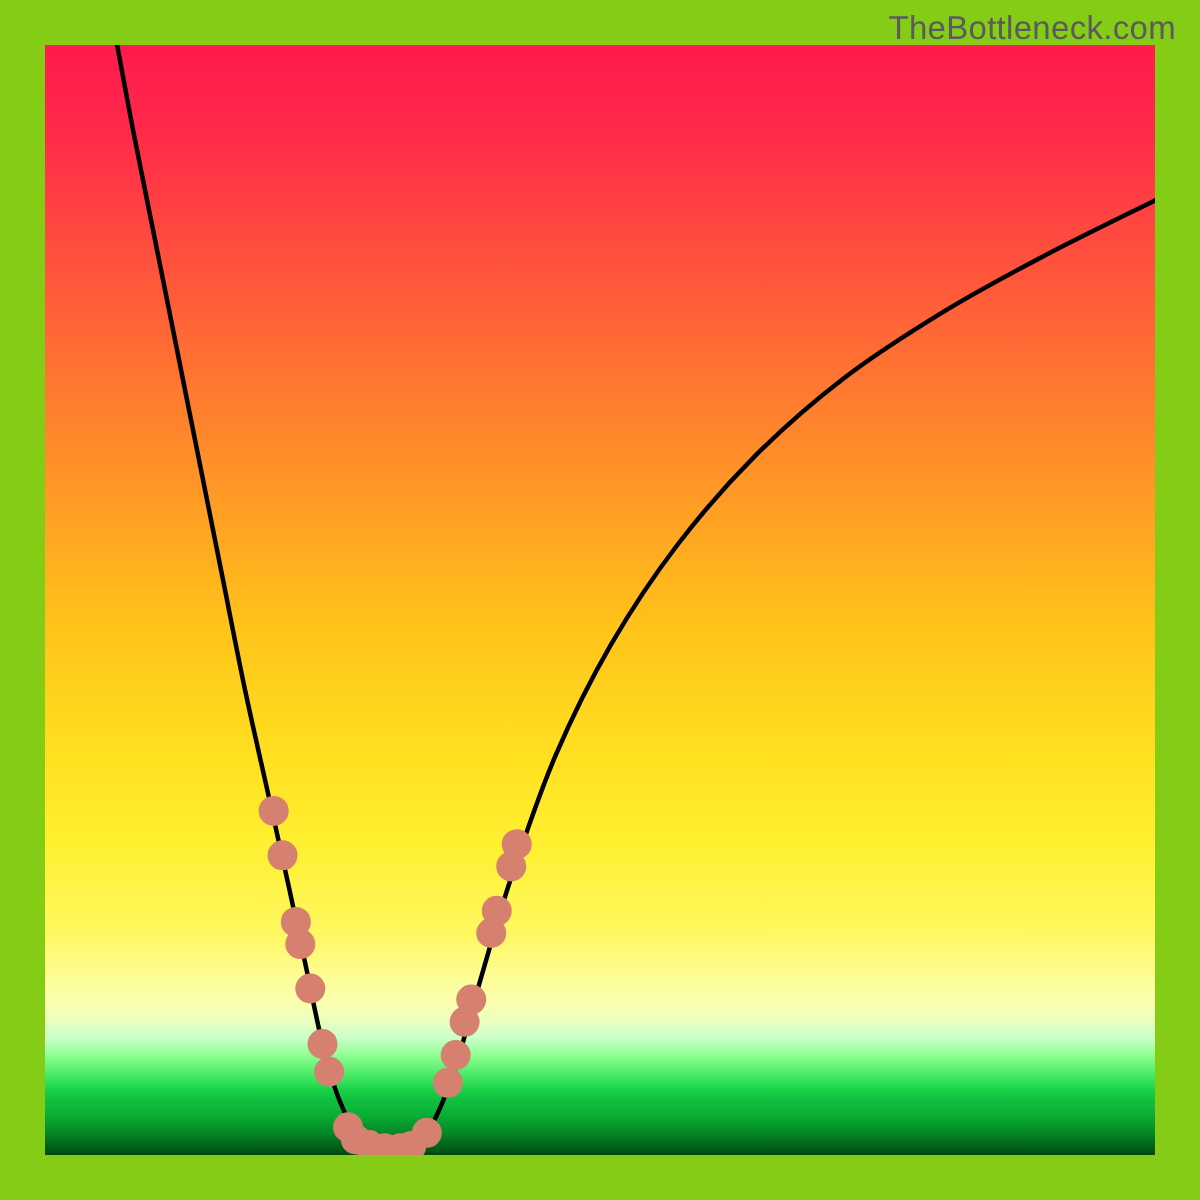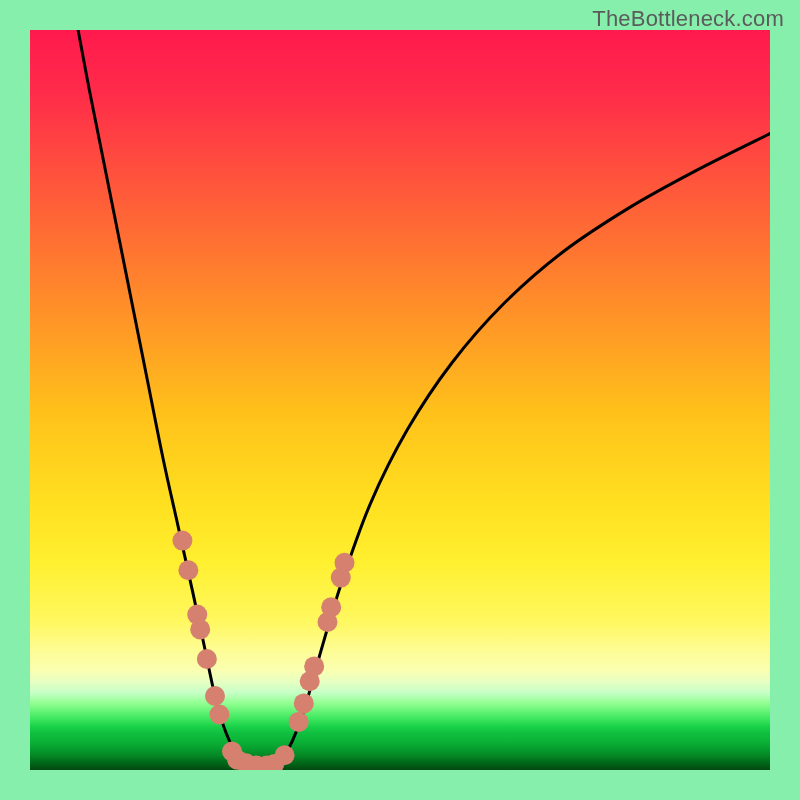--- a/index.html
+++ b/index.html
@@ -8,21 +8,21 @@
     width: 800px;
     height: 800px;
     overflow: hidden;
     background: #000;
     font-family: Arial, Helvetica, sans-serif;
   }
   .frame {
     position: absolute;
     left: 0; top: 0;
     width: 800px; height: 800px;
-    background: #86efac;
+    background: #84cc16;
   }
   .plot {
     position: absolute;
     left: 30px;
     top: 30px;
     width: 740px;
     height: 740px;
     overflow: hidden;
   }
   .gradient {

